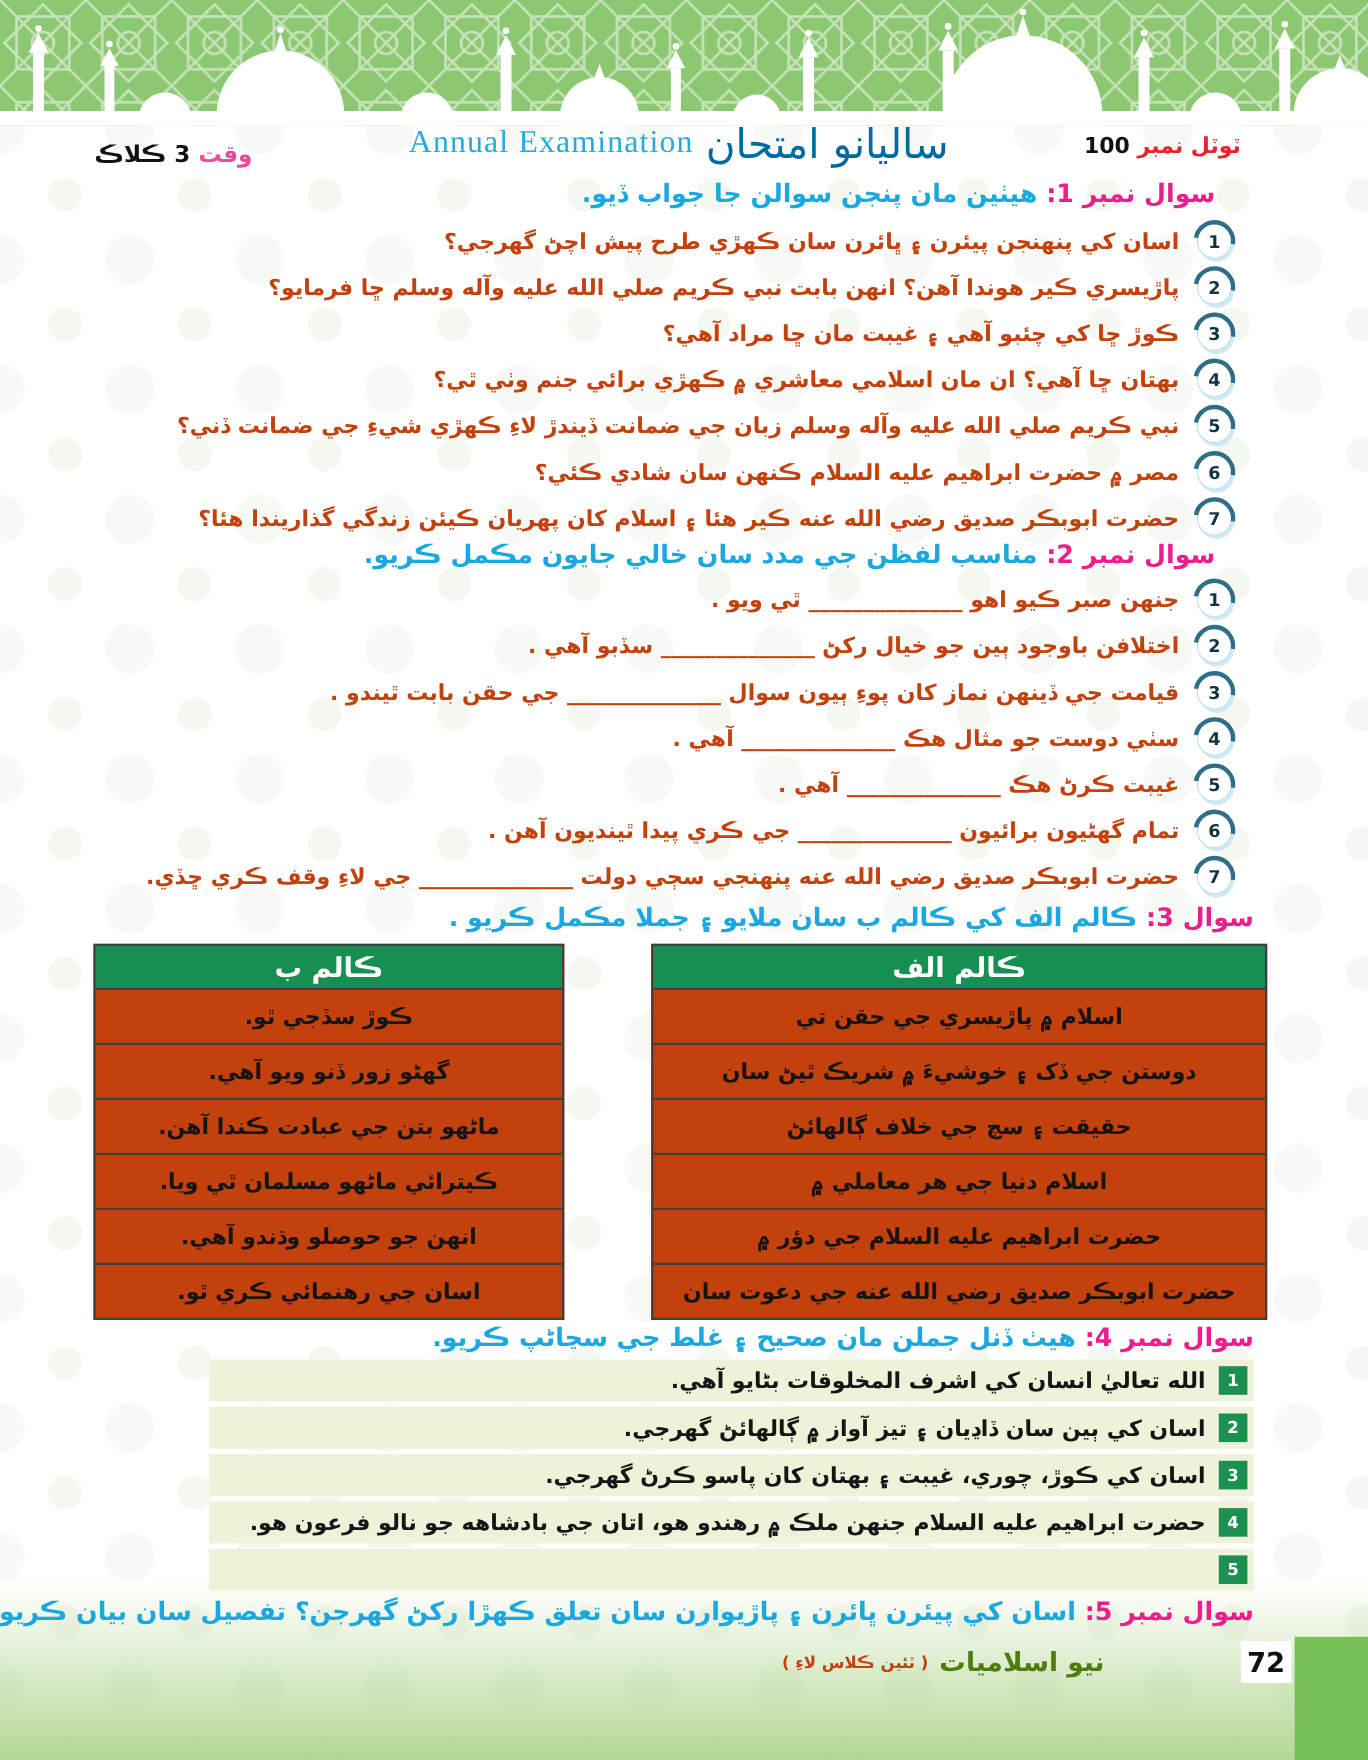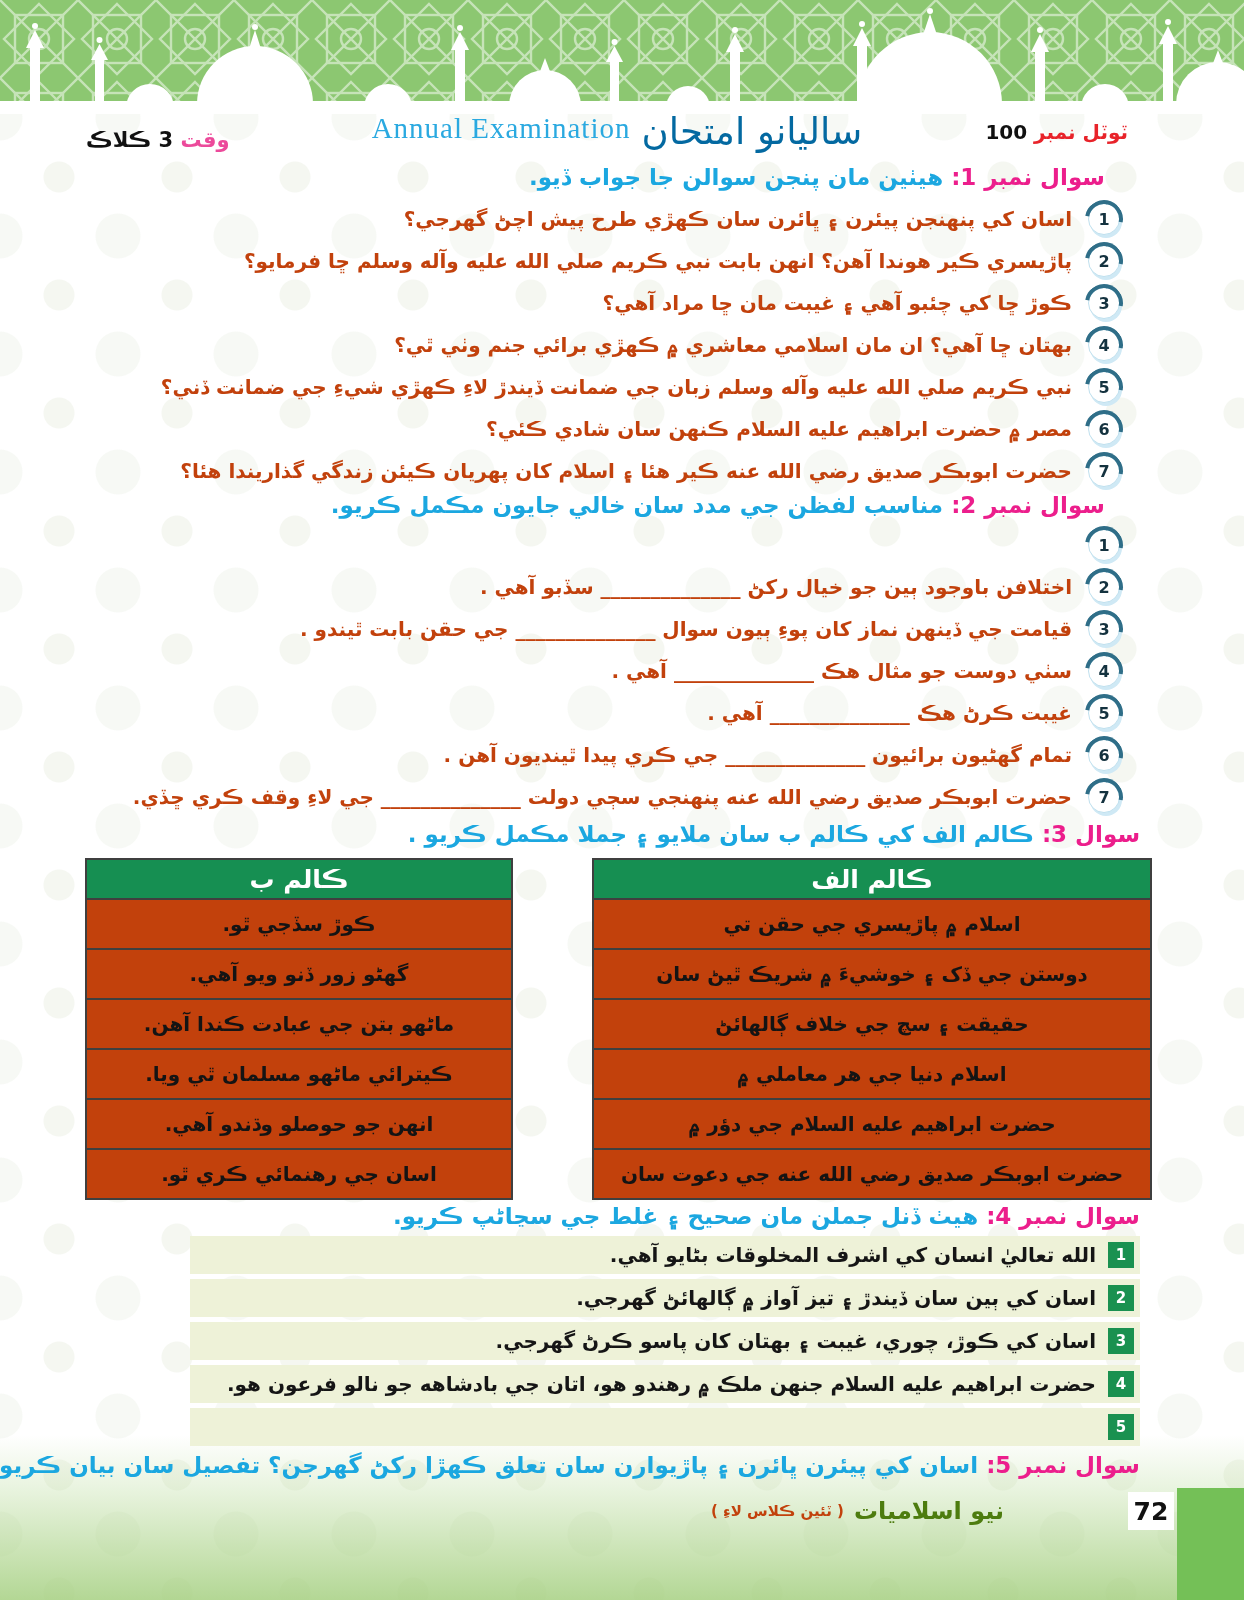--- a/index.html
+++ b/index.html
@@ -183,20 +183,21 @@
       </div>
   </div>
 
   <div class="qhdr" style="top:492px;right:139px;" dir="rtl">
     <span class="qpre">سوال نمبر 2:</span>
     <span class="qtit">مناسب لفظن جي مدد سان خالي جايون مڪمل ڪريو.</span>
   </div>
   <div class="qlist" style="top:527px;right:124px;left:55px;" dir="rtl">
     <div class="qitem">
         <span class="qnum">1</span>
+        <span class="qtext">جنهن صبر ڪيو اهو ______________ ٿي ويو .</span>
       </div>
     <div class="qitem">
         <span class="qnum">2</span>
         <span class="qtext">اختلافن باوجود ٻين جو خيال رکڻ ______________ سڏبو آهي .</span>
       </div>
     <div class="qitem">
         <span class="qnum">3</span>
         <span class="qtext">قيامت جي ڏينهن نماز کان پوءِ ٻيون سوال ______________ جي حقن بابت ٿيندو .</span>
       </div>
     <div class="qitem">
@@ -245,21 +246,21 @@
   <div class="qhdr" style="top:1203px;right:104px;" dir="rtl">
     <span class="qpre">سوال نمبر 4:</span>
     <span class="qtit">هيٺ ڏنل جملن مان صحيح ۽ غلط جي سڃاڻپ ڪريو.</span>
   </div>
   <div class="tfbar" style="top:1236px;" dir="rtl">
     <span class="tfnum">1</span>
     <span class="tftext">الله تعاليٰ انسان کي اشرف المخلوقات بڻايو آهي.</span>
   </div>
   <div class="tfbar" style="top:1279px;" dir="rtl">
     <span class="tfnum">2</span>
-    <span class="tftext">اسان کي ٻين سان ڏيندڙ ۽ تيز آواز ۾ ڳالهائڻ گهرجي.</span>
+    <span class="tftext">اسان کي ٻين سان ڏاڍيان ۽ تيز آواز ۾ ڳالهائڻ گهرجي.</span>
   </div>
   <div class="tfbar" style="top:1322px;" dir="rtl">
     <span class="tfnum">3</span>
     <span class="tftext">اسان کي ڪوڙ، چوري، غيبت ۽ بهتان کان پاسو ڪرڻ گهرجي.</span>
   </div>
   <div class="tfbar" style="top:1365px;" dir="rtl">
     <span class="tfnum">4</span>
     <span class="tftext">حضرت ابراهيم عليه السلام جنهن ملڪ ۾ رهندو هو، اتان جي بادشاهه جو نالو فرعون هو.</span>
   </div>
   <div class="tfbar" style="top:1408px;" dir="rtl">

